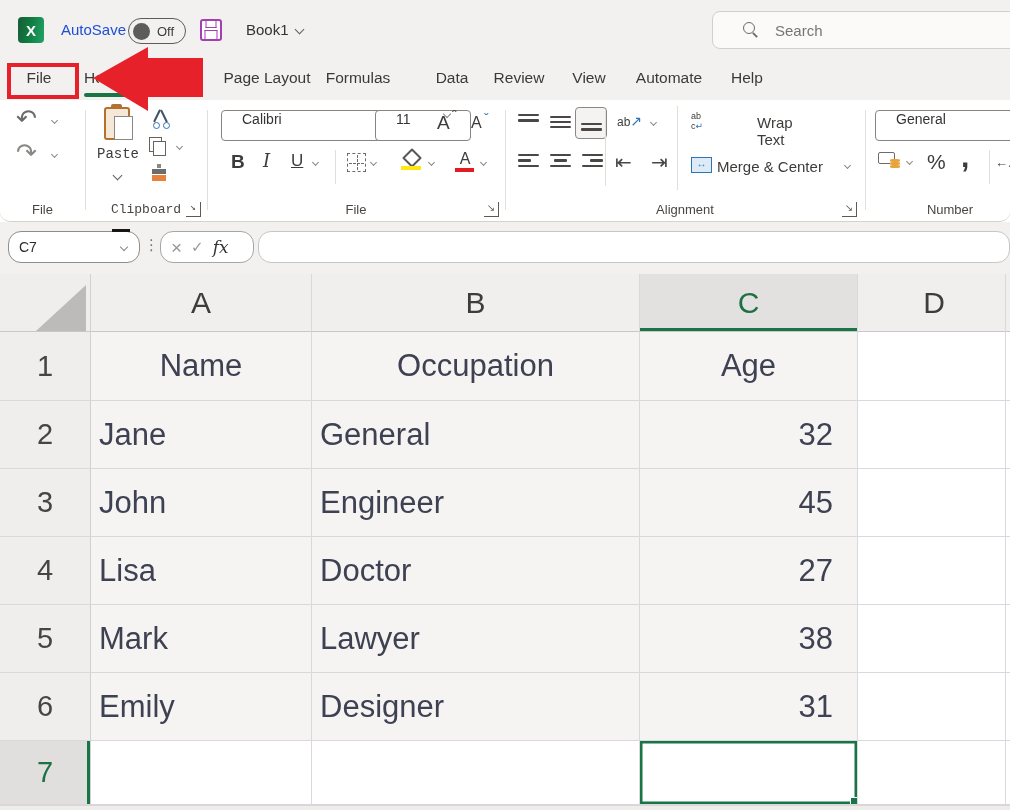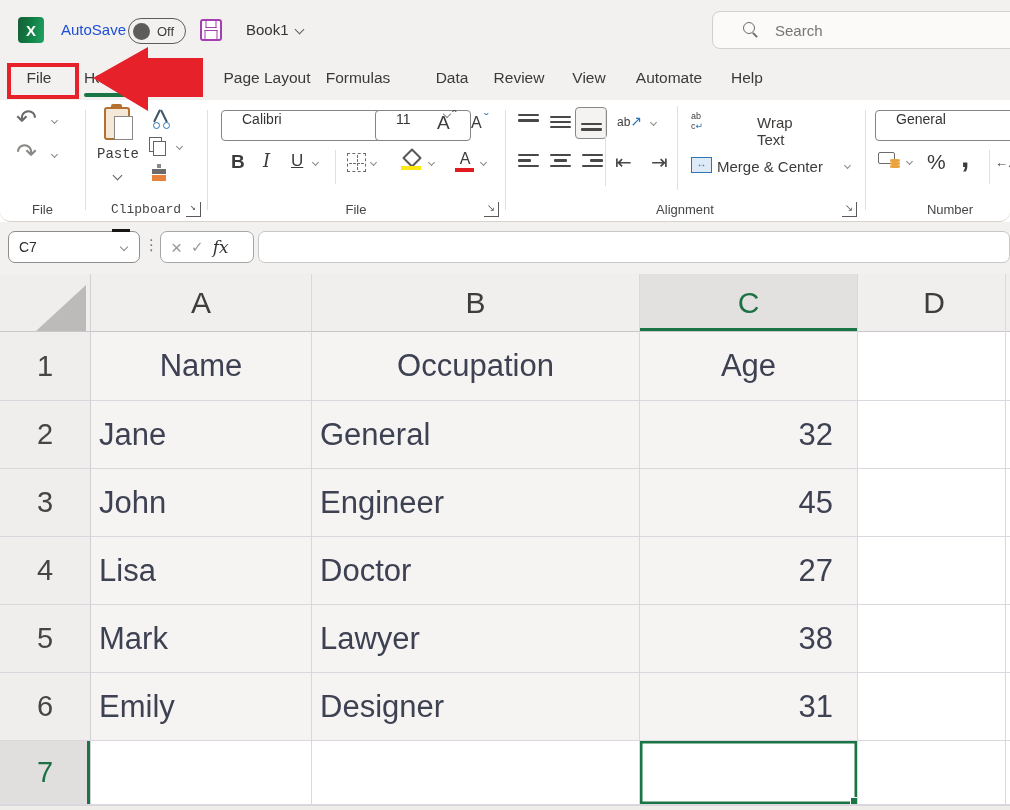--- a/index.html
+++ b/index.html
@@ -69,21 +69,21 @@
   .mergeic{position:absolute;width:19px;height:14px;border:1.6px solid #2E75B6;background:#DEEBF7;text-align:center;font-size:10px;color:#2E75B6;line-height:12px;}
   .wrapic{position:absolute;font-size:9px;line-height:1.15;color:#3E3C3A;text-align:left;}
   .wrapic .ret{color:#2E75B6;}
   .btnlabel{position:absolute;font-size:15px;color:#3E3C3A;}
   
   .accic{position:absolute;width:22px;height:16px;}
   .accic .note{position:absolute;left:0;top:0;width:15px;height:10px;border:1.4px solid #6E6C6A;border-radius:2px;}
   .accic .coin{position:absolute;right:0;width:10px;height:2.6px;background:#E8A33D;border-radius:40%;}
   
   #fbar{left:0;top:222px;width:1010px;height:52px;background:#F3F1EF;}
-  .fbox{position:absolute;top:9px;height:30px;background:#fff;border:1px solid #8F8D8B;border-radius:7px;display:flex;align-items:center;}
+  .fbox{position:absolute;top:9px;height:30px;background:#fff;border:1px solid #8F8D8B;border-radius:13px;display:flex;align-items:center;}
   
   #grid{left:0;top:274px;width:1010px;height:531px;display:grid;background:#fff;
         grid-template-columns:91px 221px 328px 218px 152px;
         grid-template-rows:58px 69px 68px 68px 68px 68px 68px 64px;}
   .gc{border-right:1px solid #DAD7DF;border-bottom:1px solid #DAD7DF;box-sizing:border-box;
       display:flex;align-items:center;font-size:31px;color:#3D4152;background:#fff;padding-left:8px;overflow:hidden;}
   .gc.last{border-right:none;}
   .gc.c{justify-content:center;padding-left:0;}
   .gc.r{justify-content:flex-end;padding-left:0;padding-right:24px;}
   .gc.fill{background:#F5F4F2;}

